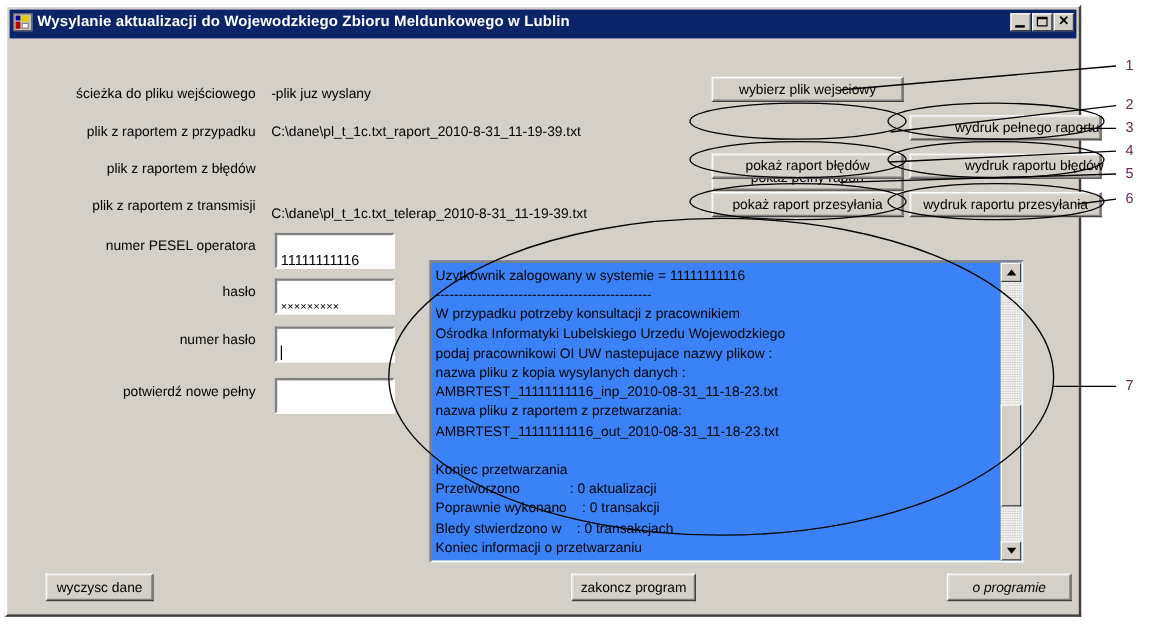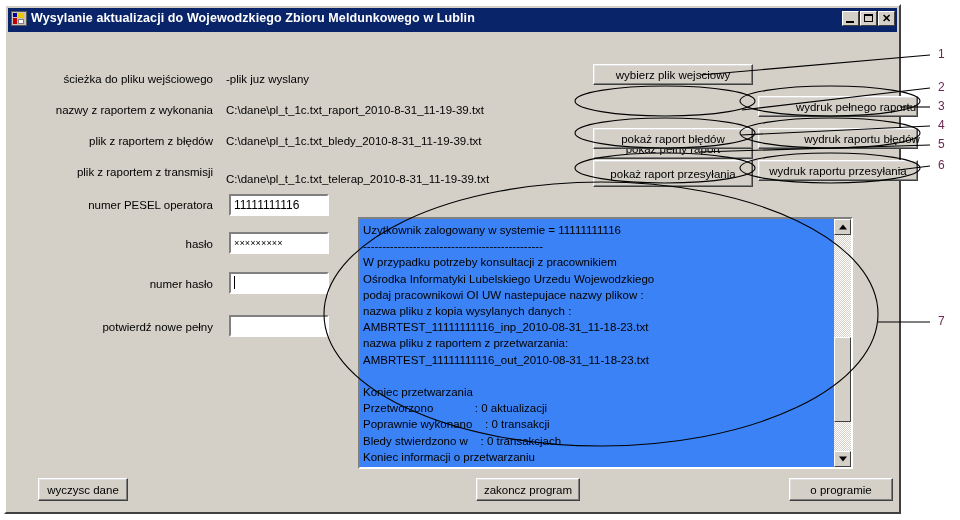--- a/index.html
+++ b/index.html
@@ -130,21 +130,21 @@
   .tbox {
     position: absolute;
     background: #ffffff;
     border-top: 2px solid #808080;
     border-left: 2px solid #808080;
     border-right: 2px solid #ffffff;
     border-bottom: 2px solid #ffffff;
     box-sizing: border-box;
     font-size: 12px;
     color: #000;
-    padding: 1px 3px;
+    padding: 13px 3px;
     overflow: hidden;
     white-space: nowrap;
     line-height: 16px;
     font-family: "Liberation Sans", sans-serif;
   }
   .tbox.pw {
     font-family: "Liberation Mono", monospace;
     font-size: 9px;
     letter-spacing: 0px;
     line-height: 18px;
@@ -298,25 +298,24 @@
     <div class="win-btn wb-close">
         <span>✕</span>
       </div>
   </div>
 
   <div id="client">
 
     <div class="form-label" style="left:5px; top:44px; width:200px;">ścieżka do pliku wejściowego</div>
     <div class="path-value" style="left:218px; top:44px;">-plik juz wyslany</div>
 
-    <div class="form-label" style="left:5px; top:75px; width:200px;">nazwy z raportem z wykonania</div>
+    <div class="form-label" style="left:5px; top:75px; width:200px;">plik z raportem z przypadku</div>
     <div class="path-value" style="left:218px; top:75px;">C:\dane\pl_t_1c.txt_raport_2010-8-31_11-19-39.txt</div>
 
     <div class="form-label" style="left:5px; top:106px; width:200px;">plik z raportem z błędów</div>
-    <div class="path-value" style="left:218px; top:106px;">C:\dane\pl_t_1c.txt_bledy_2010-8-31_11-19-39.txt</div>
 
     <div class="form-label" style="left:5px; top:137px; width:200px;">plik z raportem z transmisji</div>
     <div class="path-value" style="left:218px; top:131px;margin-top:13px;">C:\dane\pl_t_1c.txt_telerap_2010-8-31_11-19-39.txt</div>
 
     <div class="form-label" style="left:5px; top:170px; width:200px;">numer PESEL operatora</div>
     <div class="tbox" style="left:221px; top:165px; width:100px; height:22px;">11111111116</div>
 
     <div class="form-label" style="left:5px; top:209px; width:200px;">hasło</div>
     <div class="tbox pw" style="left:221px; top:203px; width:100px; height:22px;">×××××××××</div>
 
@@ -327,21 +326,21 @@
     <div class="tbox" style="left:221px; top:286px; width:100px; height:22px;"></div>
 
     <div class="btn" style="left:585px; top:35px; width:160px; height:21px;">wybierz plik wejsciowy</div>
 
     <div class="btn" style="left:585px; top:67px; width:160px; height:21px;margin-top:42px;">pokaz pełny raport</div>
     <div class="btn" style="left:750px; top:67px; width:160px; height:21px;padding-left:36px;">wydruk pełnego raportu</div>
 
     <div class="btn" style="left:585px; top:99px; width:160px; height:21px;">pokaż raport błędów</div>
     <div class="btn" style="left:750px; top:99px; width:160px; height:21px;padding-left:48px;">wydruk raportu błędów</div>
 
-    <div class="btn" style="left:585px; top:131px; width:160px; height:27px;">pokaż raport przesyłania</div>
+    <div class="btn" style="left:585px; top:131px; width:160px; height:21px;">pokaż raport przesyłania</div>
     <div class="btn" style="left:750px; top:131px; width:160px; height:21px;">wydruk raportu przesyłania</div>
 
     <div id="log-box">
       <div id="log-text">Uzytkownik zalogowany w systemie = 11111111116
 -----------------------------------------------
 W przypadku potrzeby konsultacji z pracownikiem
 Ośrodka Informatyki Lubelskiego Urzedu Wojewodzkiego
 podaj pracownikowi OI UW nastepujace nazwy plikow :
 nazwa pliku z kopia wysylanych danych :
 AMBRTEST_11111111116_inp_2010-08-31_11-18-23.txt
@@ -360,21 +359,21 @@
         <div id="sb-track"></div>
         <div id="sb-thumb"></div>
         <div class="sb-arrow down">
             <b></b>
           </div>
       </div>
     </div>
 
     <div class="btn" style="left:30px; top:449px; width:90px; height:23px;">wyczysc dane</div>
     <div class="btn" style="left:468px; top:449px; width:104px; height:23px;">zakoncz program</div>
-    <div class="btn" style="left:781px; top:449px; width:104px; height:23px;">o programie</div>
+    <div class="btn" style="left:781px; top:449px; width:104px; height:23px;font-style:italic;">o programie</div>
 
   </div>
 </div>
 
 <div id="annotations">
   <svg width="960" height="520" style="position:absolute;left:0;top:0;">
     <g fill="none" stroke="#000000" stroke-width="1.1">
 
       <ellipse cx="665" cy="101" rx="90" ry="15"></ellipse>
       <ellipse cx="830" cy="101" rx="90" ry="15"></ellipse>

